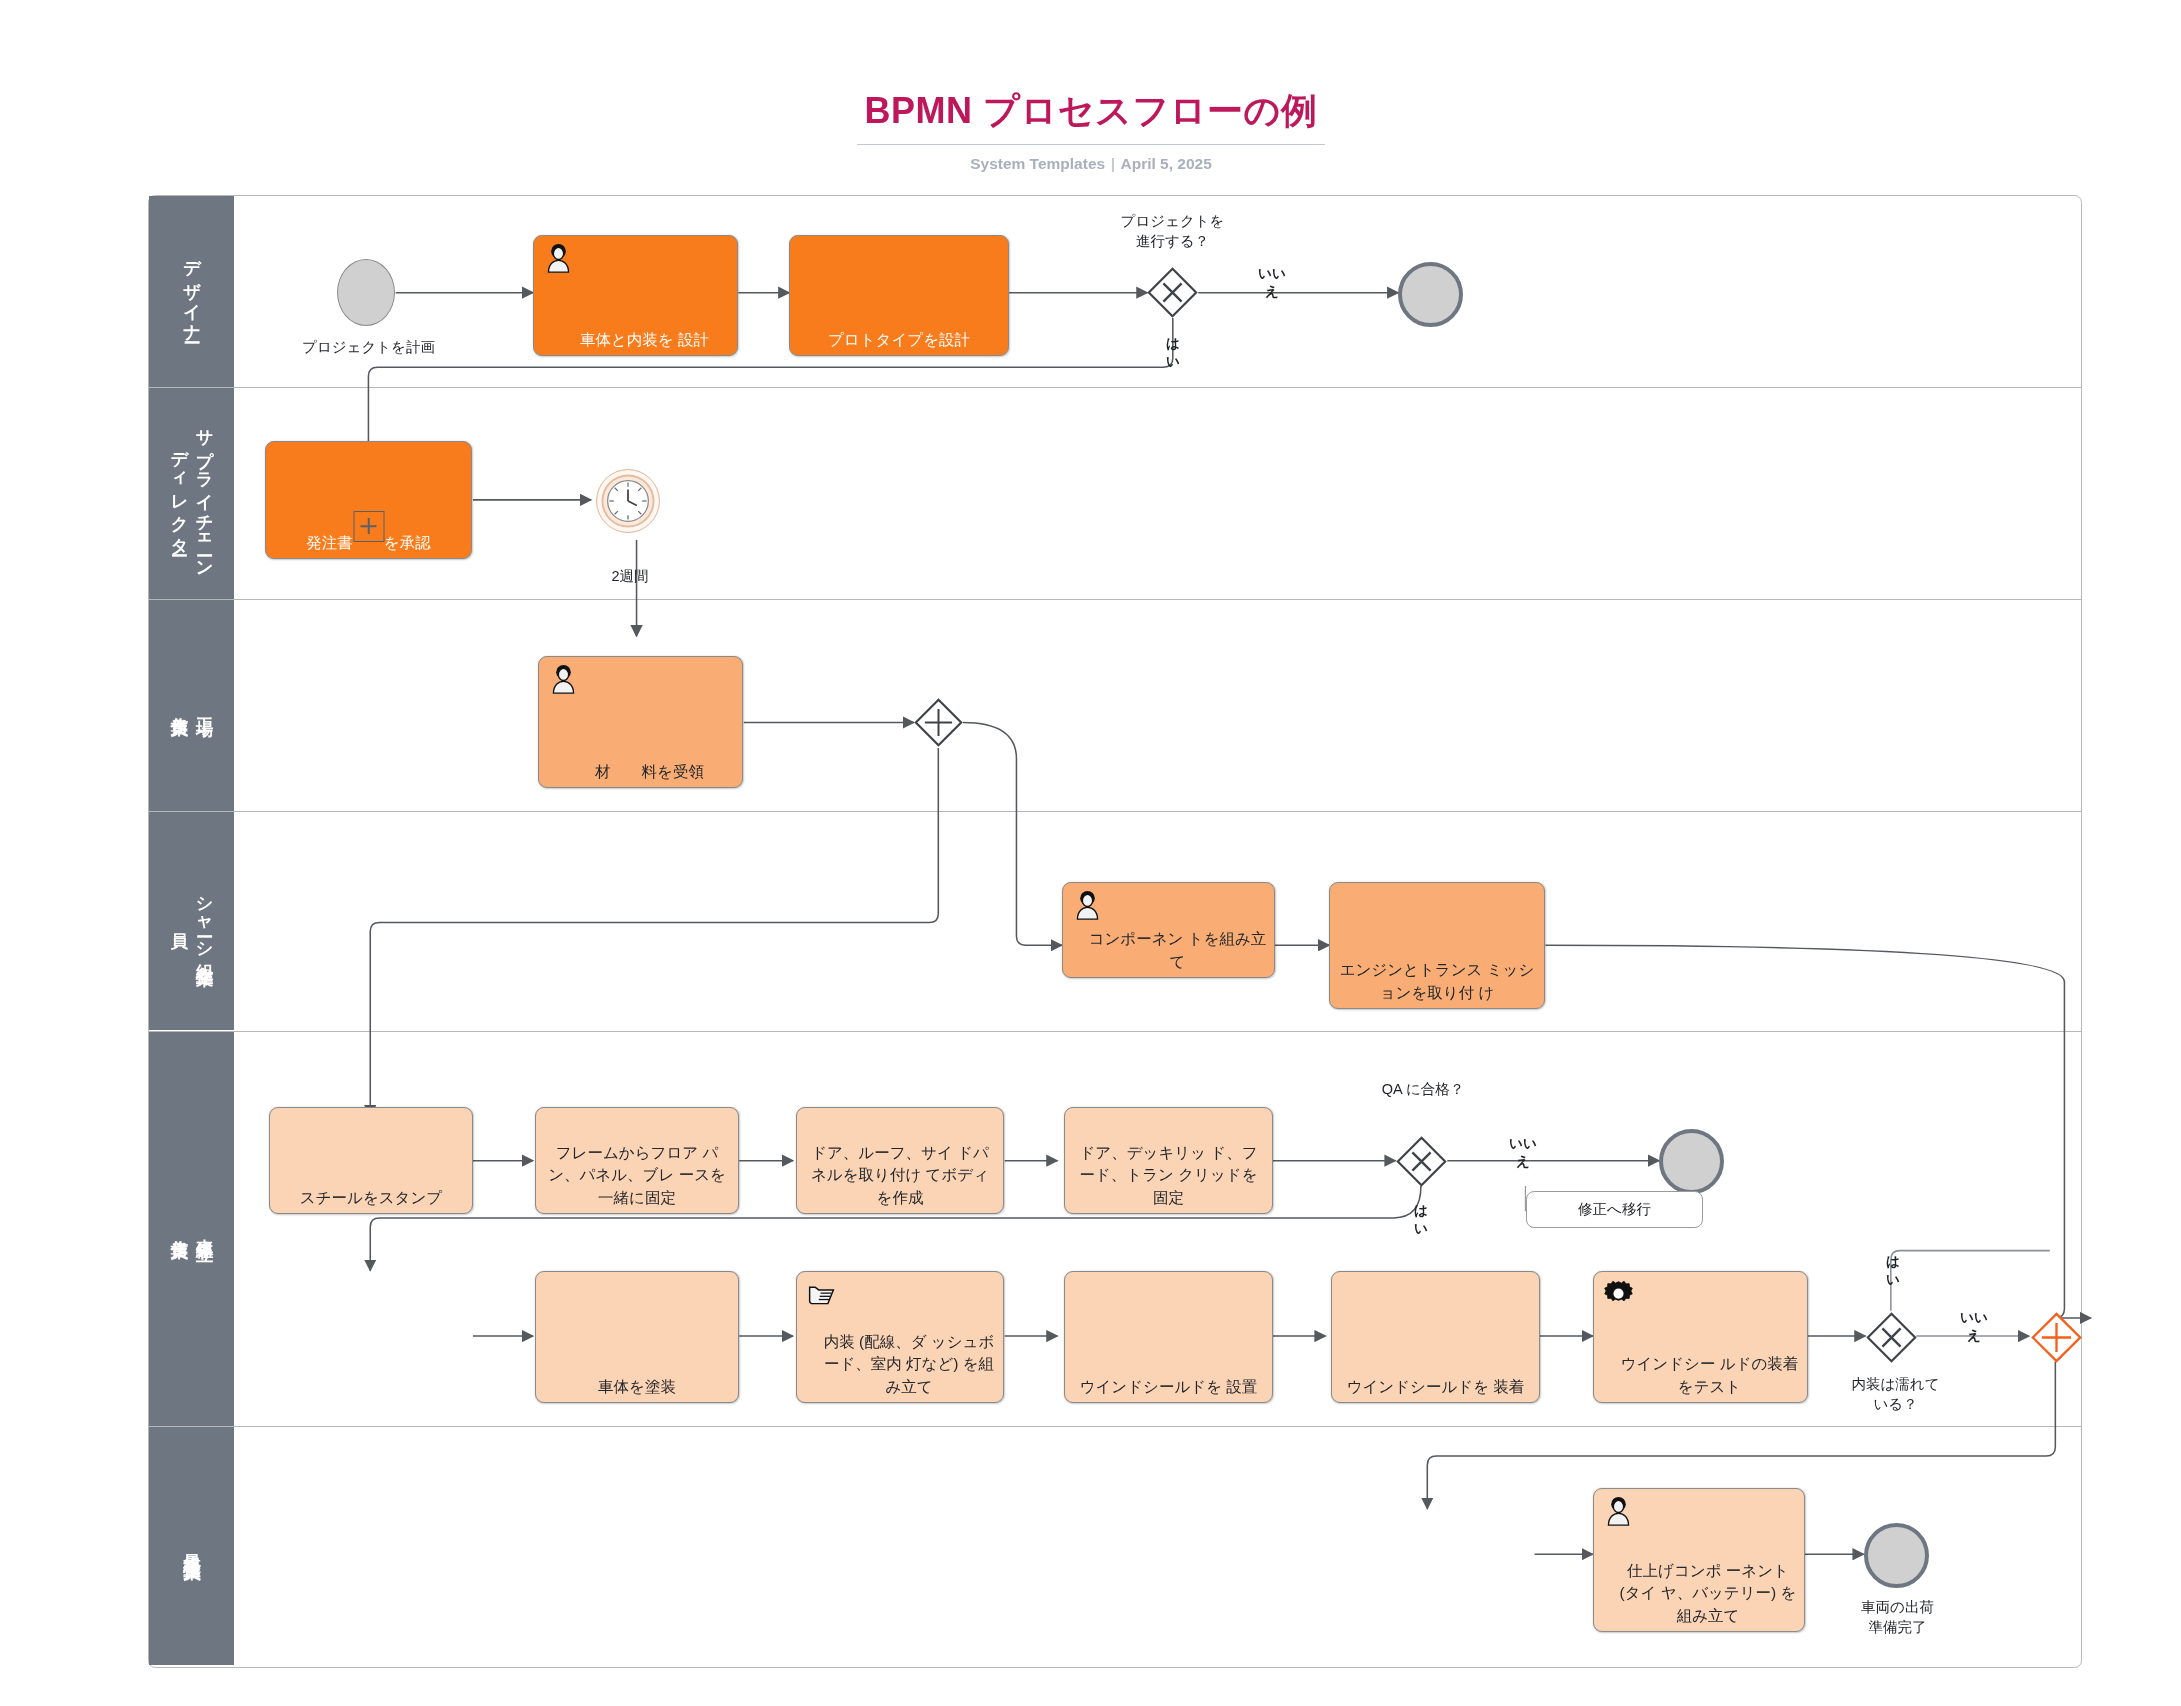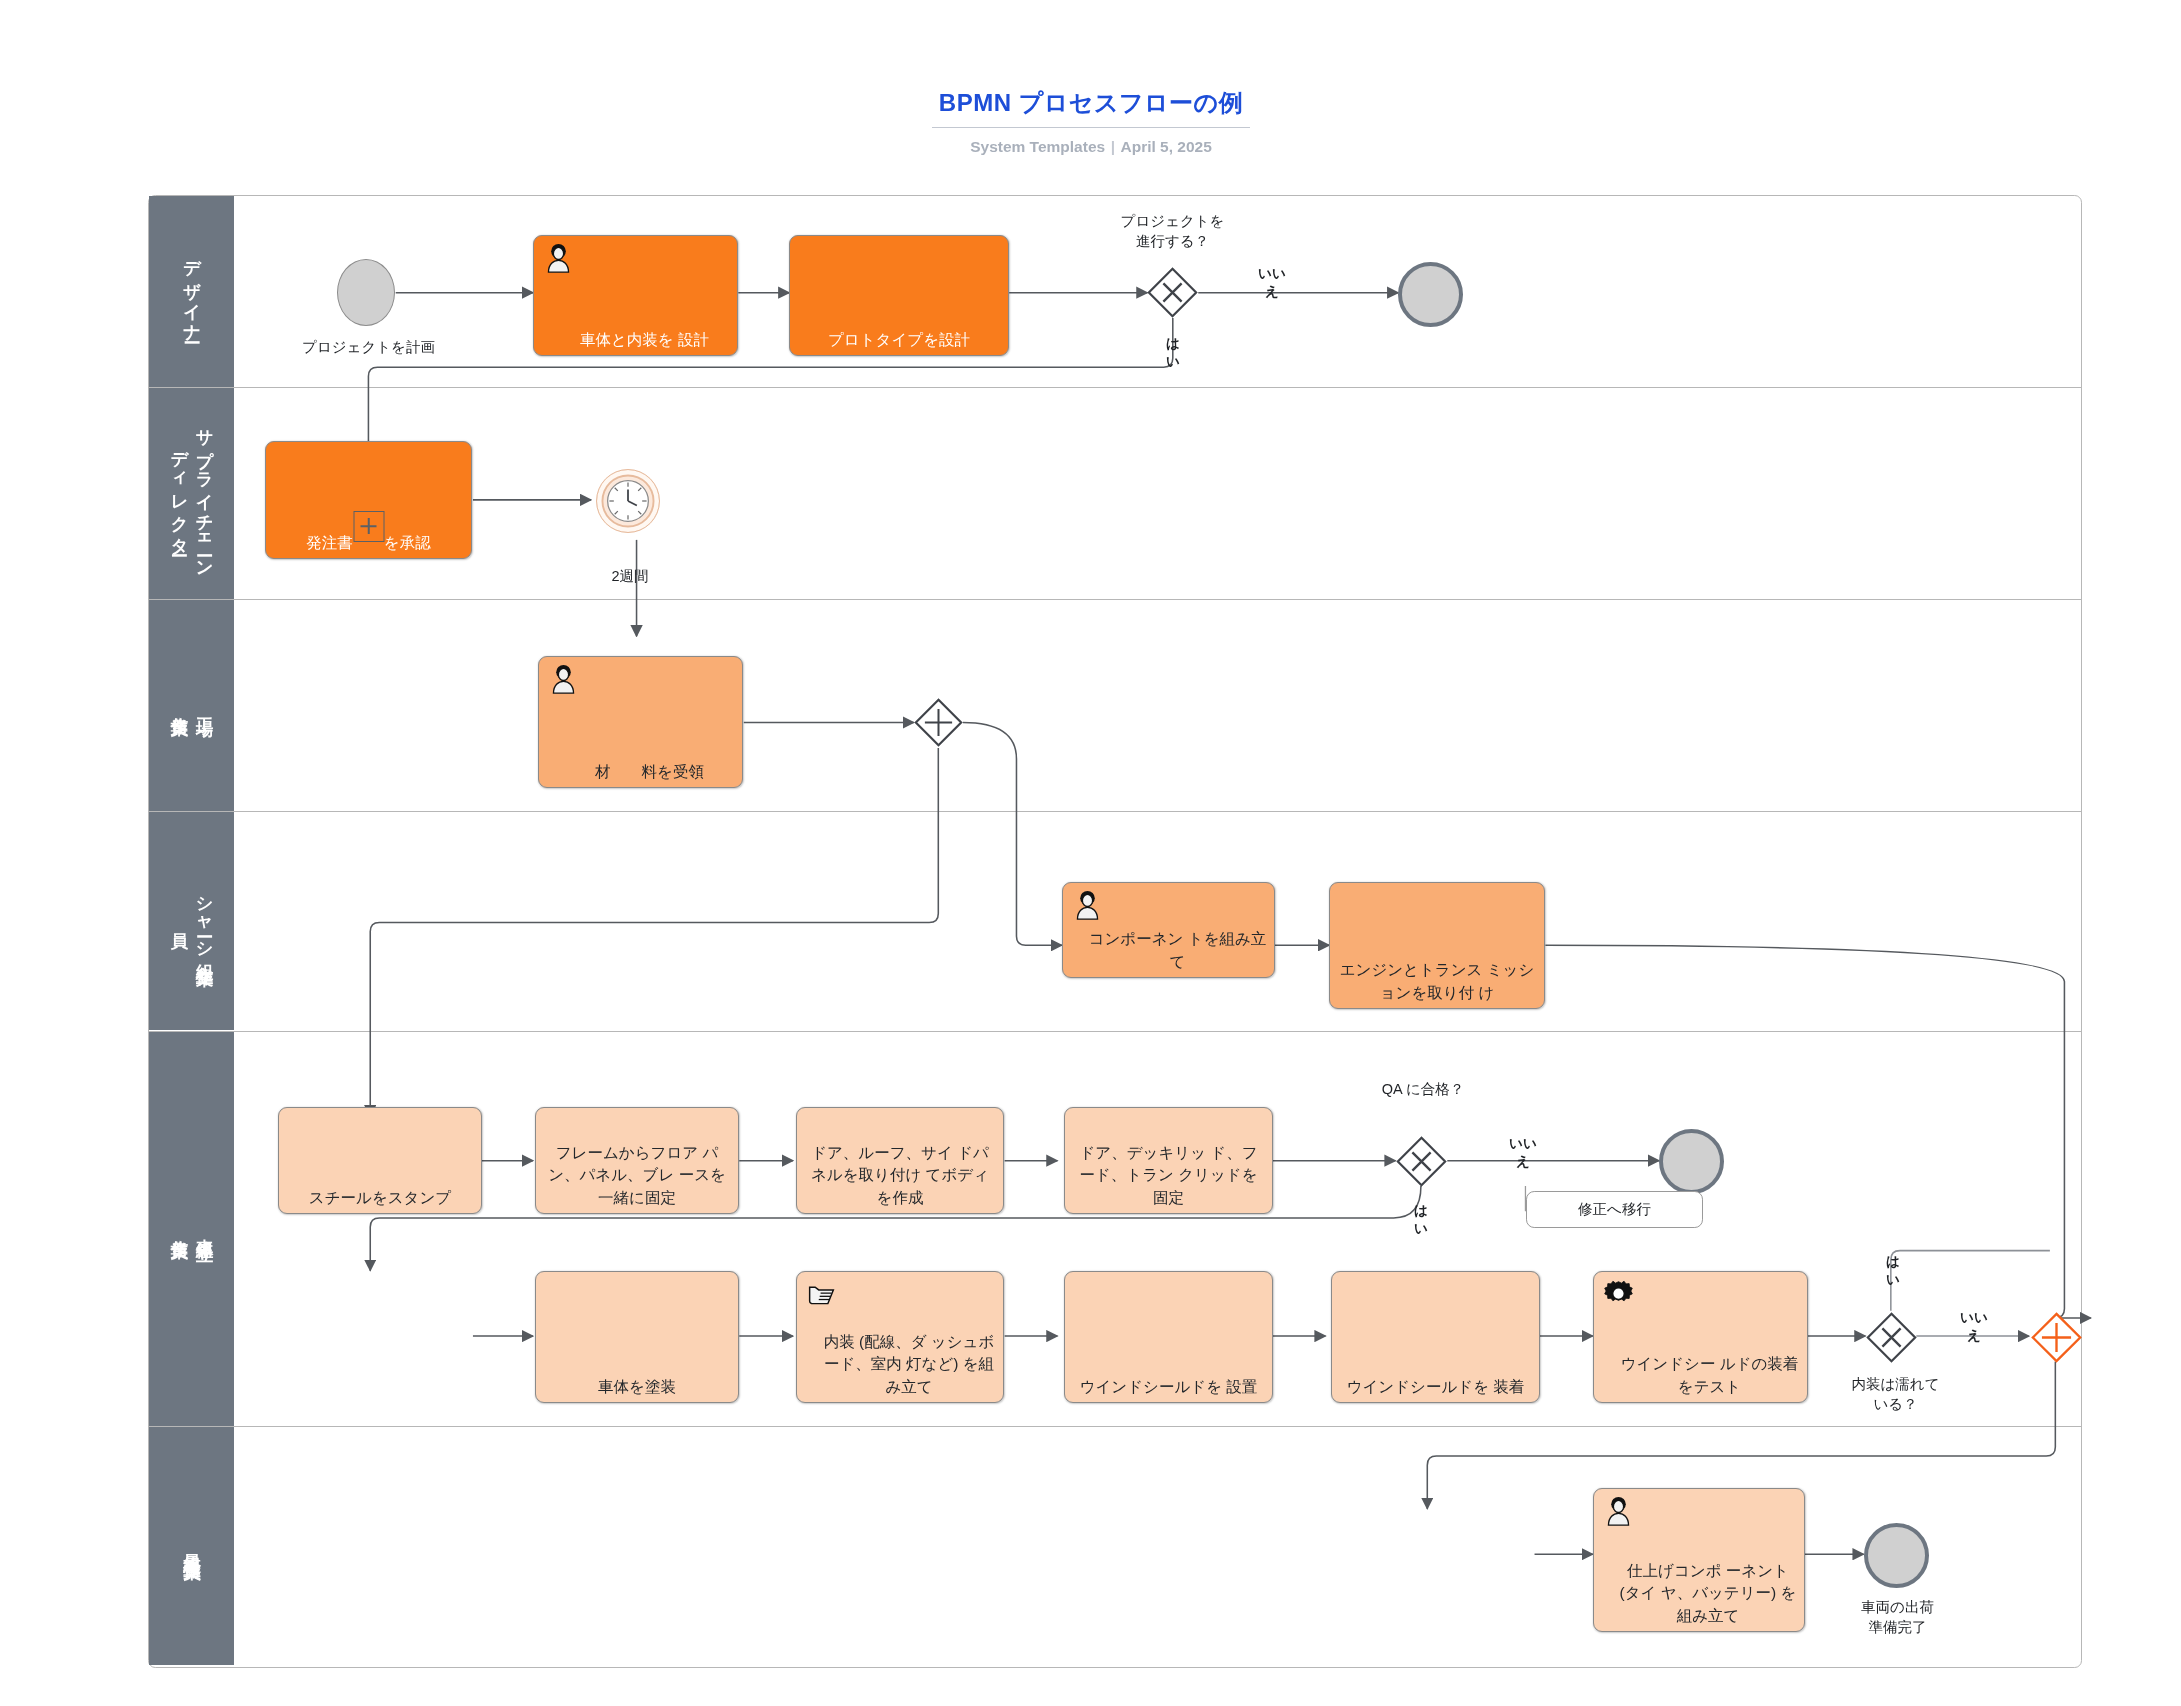--- a/index.html
+++ b/index.html
@@ -6,21 +6,21 @@
   body{
     width:2182px;height:1706px;
     font-family:"Liberation Sans","DejaVu Sans",sans-serif;
     overflow:hidden;position:relative;
   }
   #root{position:absolute;left:0;top:0;width:2182px;height:1706px;}
 
   
   .title-wrap{position:absolute;left:0;top:87px;width:2182px;text-align:center;}
   .doc-title{
-    font-size:24px;font-weight:bold;color:#1d4ed8;letter-spacing:0.5px;
+    font-size:36px;font-weight:bold;color:#be185d;letter-spacing:0.5px;
     display:inline-block;padding:0 7.3px 8.2px 7.3px;border-bottom:1.8px solid #c3c8d1;
   }
   .doc-sub{
     margin-top:10px;font-size:15.5px;color:#a9b0bb;font-weight:bold;
   }
   .doc-sub .sep{color:#c3c8d1;padding:0 5.5px;}
 
   
   #pool{
     position:absolute;left:148px;top:195px;width:1934px;height:1473px;
@@ -311,21 +311,21 @@
     <span class="lbl">コンポーネン
 トを組み立て</span>
   </div>
 
   <div class="node task mid" style="left:1329px;top:882px;width:216px;height:127px;">
     <span class="lbl">エンジンとトランス
 ミッションを取り付
 け</span>
   </div>
 
-  <div class="node task light" style="left:278px;top:1107px;width:204px;height:107px;">
+  <div class="node task light" style="left:269px;top:1107px;width:204px;height:107px;">
     <span class="lbl">スチールをスタンプ</span>
   </div>
 
   <div class="node task light" style="left:535px;top:1107px;width:204px;height:107px;">
     <span class="lbl">フレームからフロア
 パン、パネル、ブレ
 ースを一緒に固定</span>
   </div>
 
   <div class="node task light" style="left:796px;top:1107px;width:208px;height:107px;">

